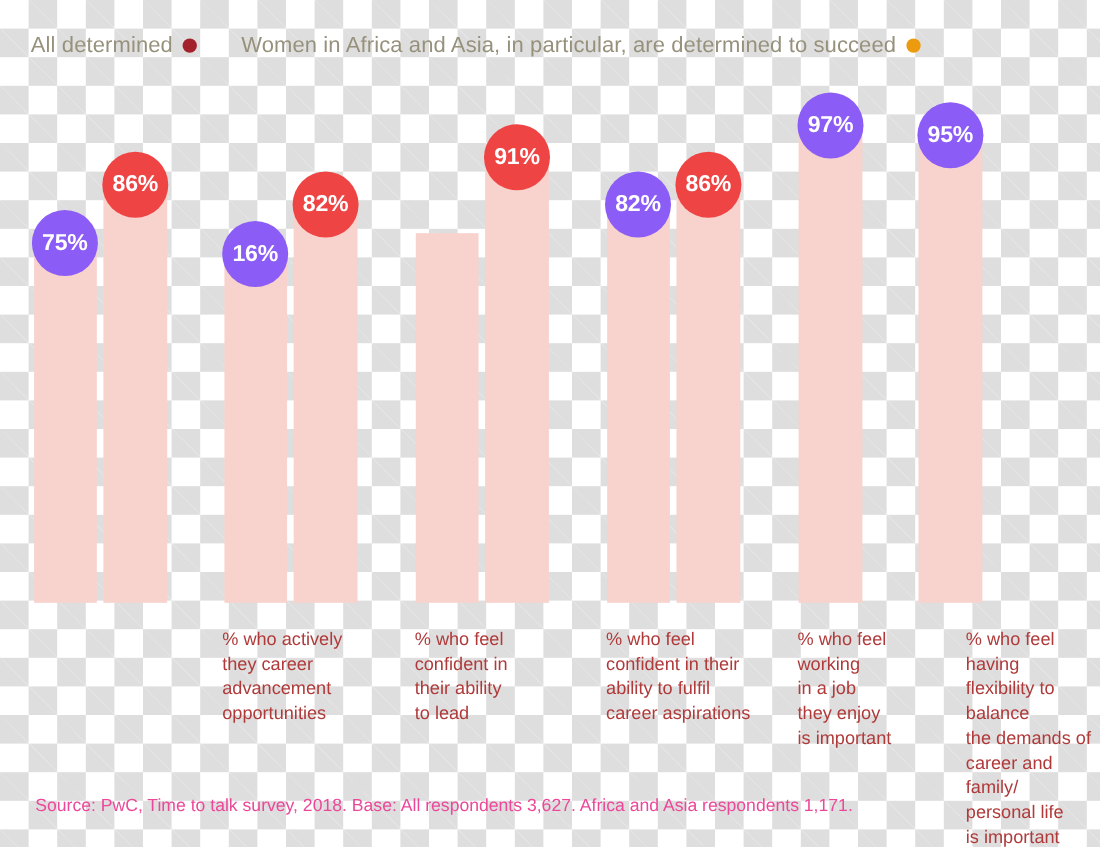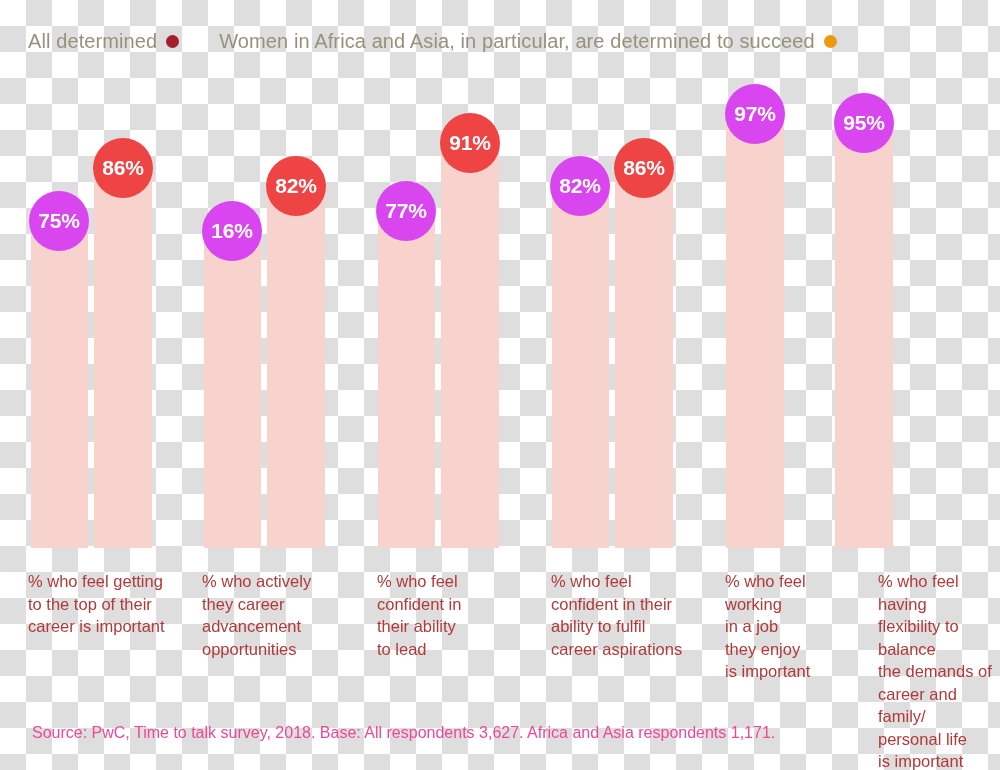--- a/index.html
+++ b/index.html
@@ -70,21 +70,21 @@
     border-radius: 50%;
     color: #ffffff;
     display: flex;
     align-items: center;
     justify-content: center;
     font-size: 21px;
     font-weight: bold;
     letter-spacing: -0.2px;
     box-sizing: border-box;
   }
-  .bubble.red   { background: #d946ef; }
+  .bubble.red   { background: #8b5cf6; }
   .bubble.amber { background: #ef4444; }
 
   
   .cat-label {
     position: absolute;
     font-size: 16.5px;
     line-height: 22.5px;
     color: #b03a3a;
     white-space: pre-line;
   }
@@ -123,29 +123,25 @@
       <div class="bar" style="left: 378px; width: 57px; top: 212px; height: 336px;"></div>
       <div class="bar" style="left: 441px; width: 58px; top: 144px; height: 404px;"></div>
       <div class="bar" style="left: 552px; width: 57px; top: 187px; height: 361px;"></div>
       <div class="bar" style="left: 615px; width: 58px; top: 169px; height: 379px;"></div>
       <div class="bar" style="left: 726px; width: 58px; top: 115px; height: 433px;"></div>
       <div class="bar" style="left: 835px; width: 58px; top: 124px; height: 424px;"></div>
       <div class="bubble red" style="left: 29px; top: 191px; width: 60px; height: 60px;">75%</div>
       <div class="bubble amber" style="left: 93px; top: 138px; width: 60px; height: 60px;">86%</div>
       <div class="bubble red" style="left: 202px; top: 201px; width: 60px; height: 60px;">16%</div>
       <div class="bubble amber" style="left: 266px; top: 156px; width: 60px; height: 60px;">82%</div>
-      <div class="bubble red" style="left: 376px; top: 181px; width: 60px; height: 60px;">77%</div>
       <div class="bubble amber" style="left: 440px; top: 113px; width: 60px; height: 60px;">91%</div>
       <div class="bubble red" style="left: 550px; top: 156px; width: 60px; height: 60px;">82%</div>
       <div class="bubble amber" style="left: 614px; top: 138px; width: 60px; height: 60px;">86%</div>
       <div class="bubble red" style="left: 725px; top: 84px; width: 60px; height: 60px;">97%</div>
       <div class="bubble red" style="left: 834px; top: 93px; width: 60px; height: 60px;">95%</div>
-      <div class="cat-label" style="left: 28px; top: 570px;">% who feel getting
-to the top of their
-career is important</div>
       <div class="cat-label" style="left: 202px; top: 570px;">% who actively
 they career
 advancement
 opportunities</div>
       <div class="cat-label" style="left: 377px; top: 570px;">% who feel
 confident in
 their ability
 to lead</div>
       <div class="cat-label" style="left: 551px; top: 570px;">% who feel
 confident in their

